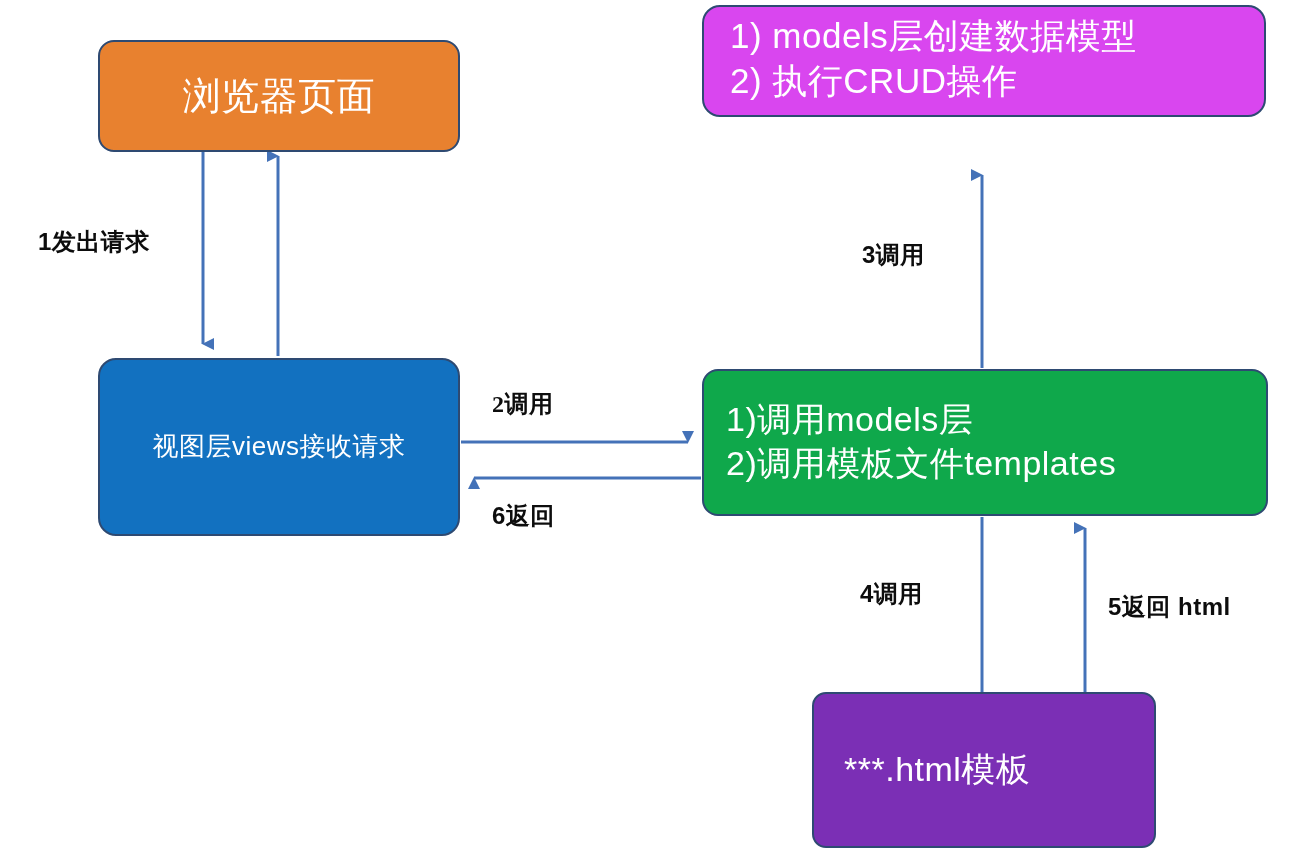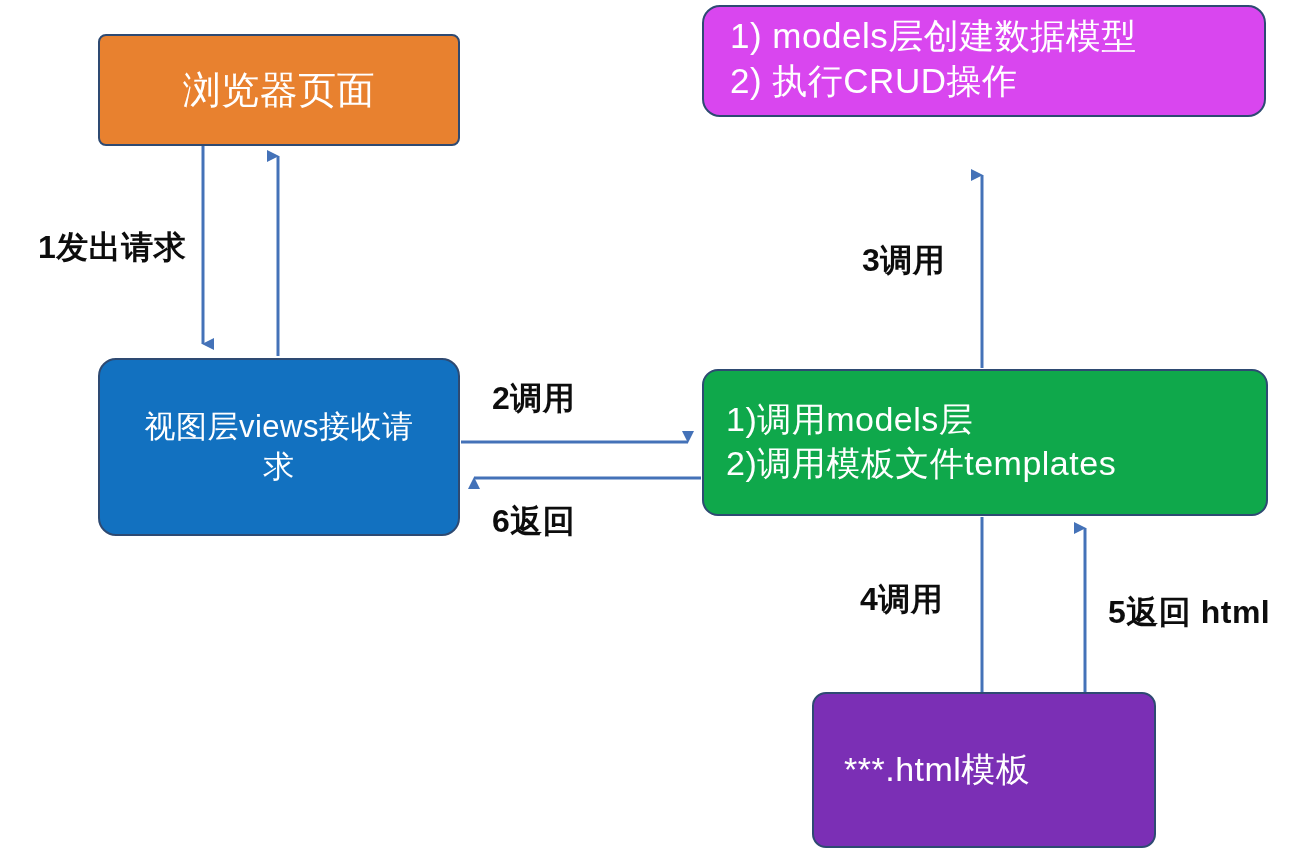--- a/index.html
+++ b/index.html
@@ -34,32 +34,32 @@
   .node.center {
     justify-content: center;
     text-align: center;
   }
   .node.left {
     justify-content: flex-start;
     text-align: left;
   }
 
   #browser-node {
-    left: 98px;  top: 34px;
+    left: 98px;  top: 40px;
     width: 362px; height: 112px;
     background: #e8812f;
     font-size: 38px;
-    border-radius: 8px;
+    border-radius: 16px;
   }
   #views-node {
     left: 98px;  top: 358px;
     width: 362px; height: 178px;
     background: #1271c0;
-    font-size: 31px;
-    padding: 0 30px;
+    font-size: 26px;
+    padding: 0 10px;
     border-radius: 18px;
   }
   #models-node {
     left: 702px; top: 5px;
     width: 564px; height: 112px;
     background: #d946ef;
     font-size: 35px;
     padding: 4px 26px 8px 26px;
     border-radius: 18px;
   }
@@ -85,28 +85,28 @@
     position: absolute;
     left: 0; top: 0;
     width: 1314px; height: 867px;
     pointer-events: none;
   }
 
   
   .edge-label {
     position: absolute;
     color: #0d0d0d;
-    font-size: 32px;
+    font-size: 24px;
     font-weight: 700;
     white-space: nowrap;
     letter-spacing: 0.5px;
   }
   #label-1 { left: 38px;  top: 226px; }
   #label-7 { left: 288px; top: 232px; }
-  #label-2 { left: 492px; top: 377px; }
+  #label-2 { left: 492px; top: 388px; font-family: Liberation Serif, serif; }
   #label-6 { left: 492px; top: 500px; }
   #label-3 { left: 862px; top: 239px; }
   #label-4 { left: 860px; top: 578px; }
   #label-5 { left: 1108px; top: 591px; }
 </style>
 </head>
 <body>
 
 <div id="canvas">
 

